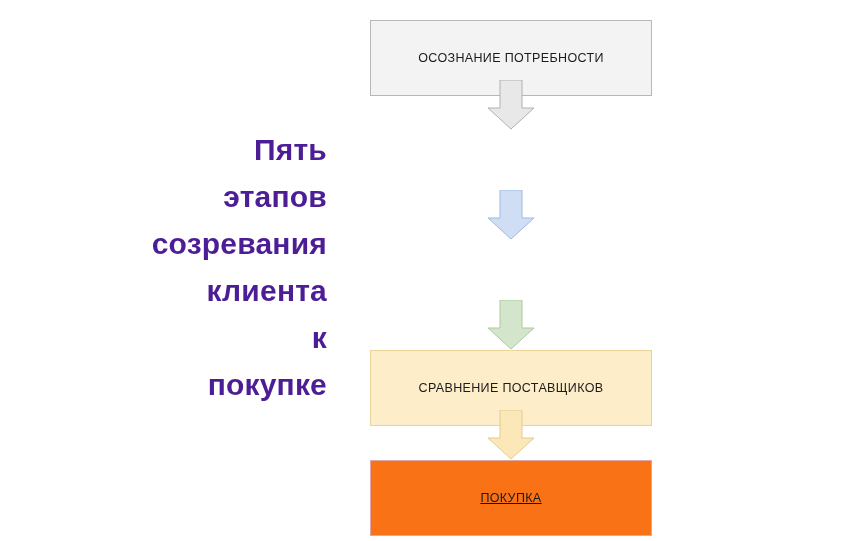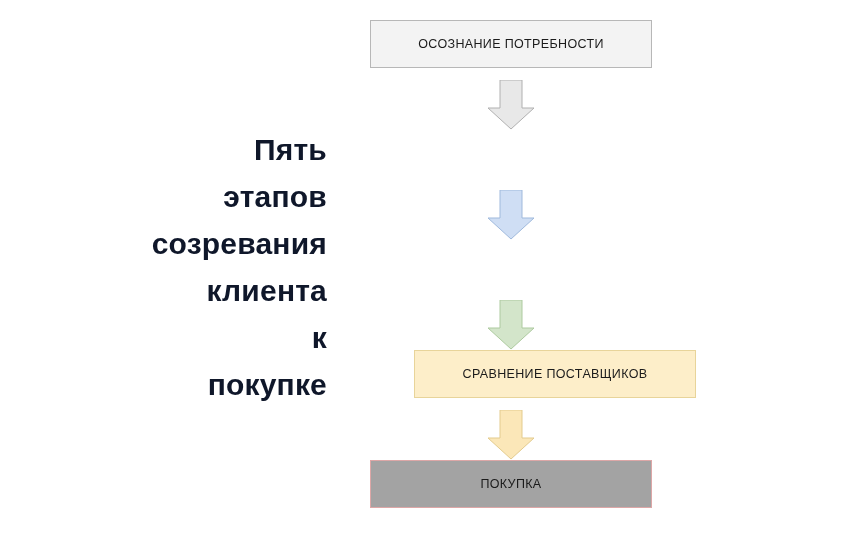--- a/index.html
+++ b/index.html
@@ -24,37 +24,37 @@
   
   #heading {
     position: absolute;
     left: 130px;
     top: 126px;
     width: 197px;
     text-align: right;
     font-size: 30px;
     font-weight: bold;
     line-height: 47px;
-    color: #0f172a;
+    color: #4c1d95;
     letter-spacing: 0.2px;
     white-space: pre-line;
   }
   
   #flow {
     position: absolute;
     left: 370px;
     top: 20px;
     width: 282px;
     height: 500px;
   }
   .node {
     position: absolute;
     left: 0;
     width: 282px;
-    height: 48px;
+    height: 76px;
     box-sizing: border-box;
     border: 1px solid #b7b7b7;
     display: flex;
     align-items: center;
     justify-content: center;
   }
   .node-label {
     font-size: 12.5px;
     color: #1b1b1b;
     letter-spacing: 0.35px;
@@ -103,28 +103,28 @@
       </svg>
     </div>
 
 
     <div class="connector" style="top:280px;">
       <svg width="48" height="50" viewBox="0 0 48 50" xmlns="http://www.w3.org/2000/svg">
         <polygon points="13,0 35,0 35,28 47,28 24,49 1,28 13,28" fill="#d3e5ca" stroke="#adca9f" stroke-width="1"></polygon>
       </svg>
     </div>
 
-    <div class="node" style="top:330px; background:#fdeec9; border-color:#e8d49a;margin-left:44px;">
+    <div class="node" style="top:330px; background:#fdeec9; border-color:#e8d49a;">
       <span class="node-label">СРАВНЕНИЕ ПОСТАВЩИКОВ</span>
     </div>
 
     <div class="connector" style="top:390px;">
       <svg width="48" height="50" viewBox="0 0 48 50" xmlns="http://www.w3.org/2000/svg">
         <polygon points="13,0 35,0 35,28 47,28 24,49 1,28 13,28" fill="#fbe7b8" stroke="#e3cb8d" stroke-width="1"></polygon>
       </svg>
     </div>
 
-    <div class="node" style="top:440px; background:#a3a3a3; border-color:#dda7a7;">
+    <div class="node" style="top:440px; background:#f97316; border-color:#dda7a7;text-decoration:underline;">
       <span class="node-label">ПОКУПКА</span>
     </div>
 
   </div>
 </div>
 
 </body></html>

